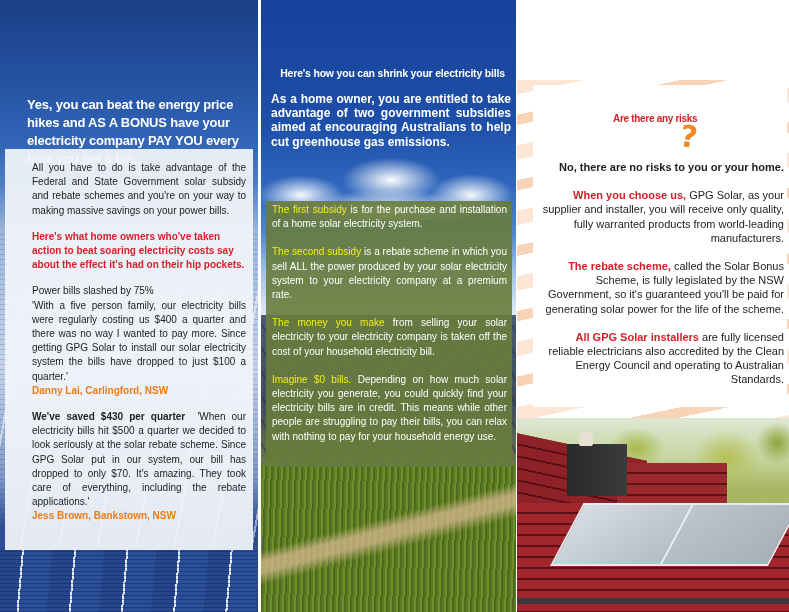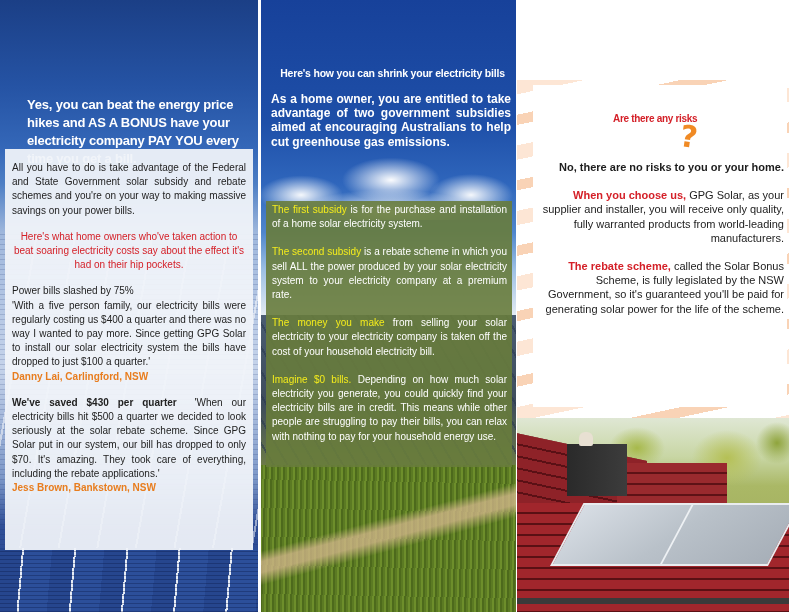--- a/index.html
+++ b/index.html
@@ -35,22 +35,22 @@
       position: absolute; left: 27px; top: 96px; width: 225px;
       color: #ffffff; font-weight: bold; font-size: 13px; line-height: 18px;
       letter-spacing: -0.2px;
     }
     .p1-card {
       position: absolute; left: 5px; top: 149px; width: 248px; height: 401px;
       background: rgba(240,243,249,0.94);
       padding: 12px 7px 0 7px;
       color: #222; font-size: 10px; line-height: 14.2px;
     }
-    .p1-card p { margin-bottom: 12px; text-align: justify; }
-    .p1-card .red { color: #d42028; font-weight: normal; text-align: center; }
+    .p1-card p { margin-bottom: 12px; text-align: justify; margin-left: 20px; }
+    .p1-card .red { color: #d42028; font-weight: bold; text-align: left; }
     .p1-card .heading { font-weight: normal; color: #1d1d1d; margin-bottom: 0; }
     .p1-card .quote { margin-bottom: 0; }
     .p1-card .author { color: #e87d1e; font-weight: bold; margin-bottom: 12px; }
     .p1-card .strong { font-weight: bold; }
 
     
     #panel-2 {
       left: 261px; width: 255px;
       background: linear-gradient(180deg, #17419a 0%, #1e4fa8 20%, #2f66bc 30%, #4f86cc 38%, #9cbfe4 44%, #e8eef4 52%, #c7d6c0 62%, #7a8d4d 72%, #6f8a32 80%, #5f7c2a 100%);
     }
@@ -229,20 +229,21 @@
   <div class="p3-card">
     <div class="p3-risks">
       <span class="p3-risks-label">Are there any risks</span>
       <span class="p3-qmark">?</span>
     </div>
 
     <div class="p3-text">
       <p class="lead">No, there are no risks to you or your home.</p>
       <p><span class="red">When you choose us,</span><span> GPG Solar, as your supplier and installer, you will receive only quality, fully warranted products from world-leading manufacturers.</span></p>
       <p><span class="red">The rebate scheme,</span><span> called the Solar Bonus Scheme, is fully legislated by the NSW Government, so it's guaranteed you'll be paid for generating solar power for the life of the scheme.</span></p>
+      <p><span class="red">All GPG Solar installers</span><span> are fully licensed reliable electricians also accredited by the Clean Energy Council and operating to Australian Standards.</span></p>
     </div>
   </div>
 
   <div class="p3-photo">
     <div class="trees"></div>
     <div class="roof-back"></div>
     <div class="roof-mid"></div>
     <div class="chimney"></div>
     <div class="chimney-cap"></div>
     <div class="roof-front"></div>

